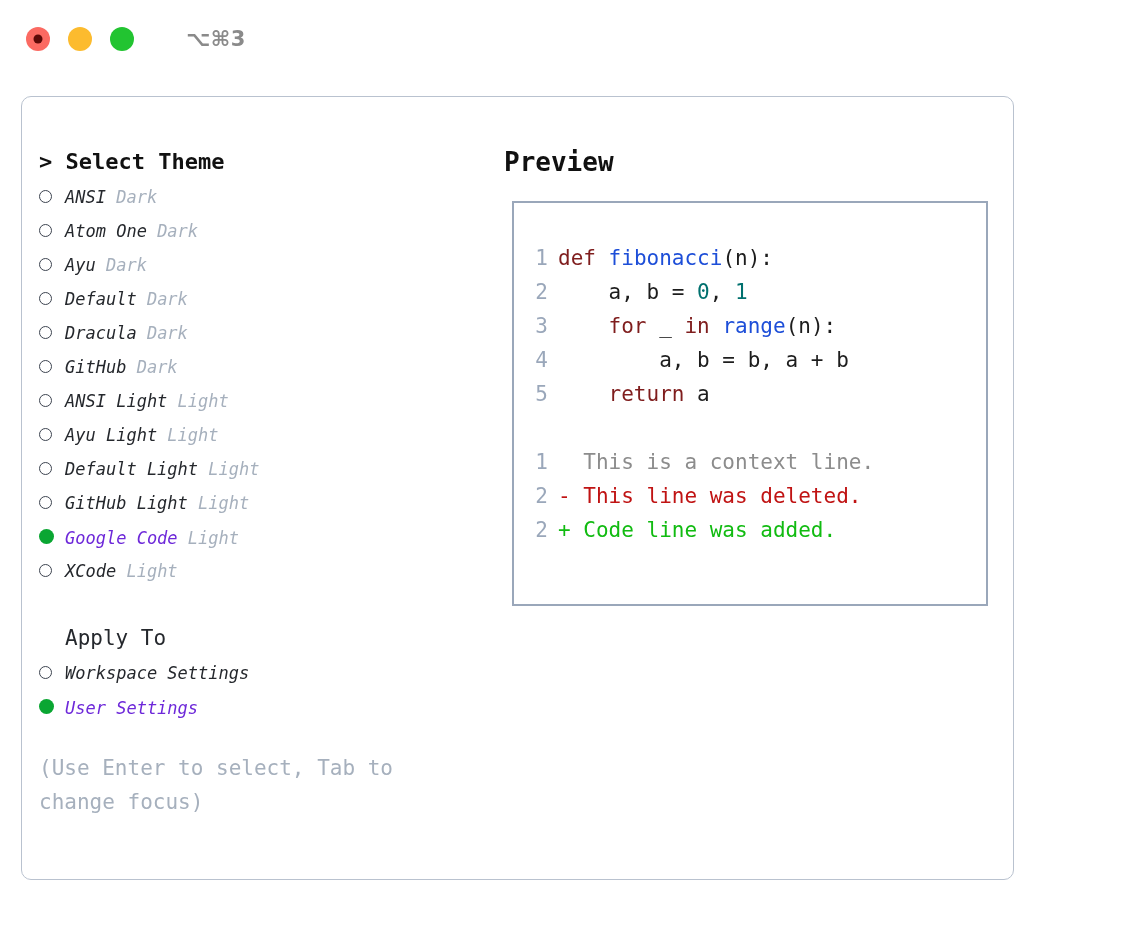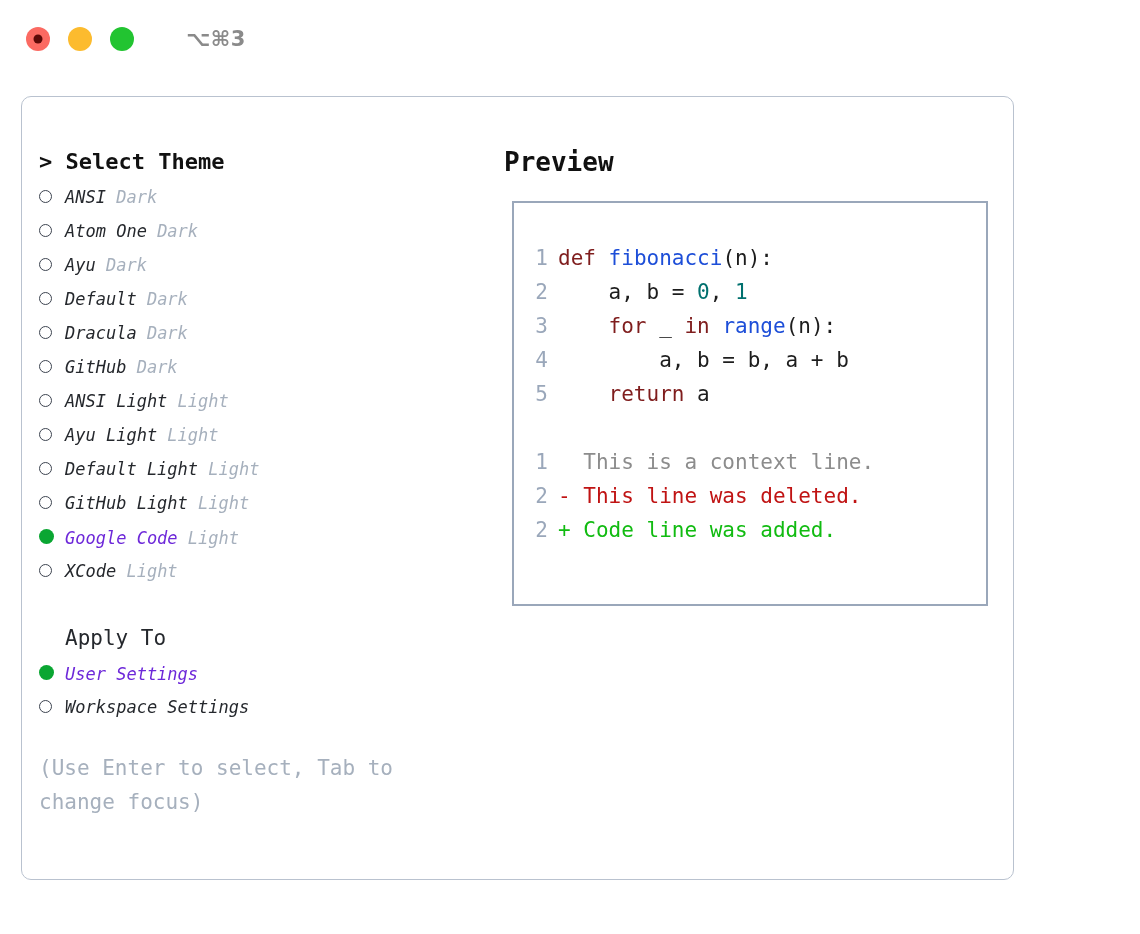--- a/index.html
+++ b/index.html
@@ -158,22 +158,22 @@
             <div class="opt-row"><span class="marker"><span class="dot-hollow"></span></span><span class="opt-label">Default Light</span><span class="opt-tag"> Light</span></div>
             <div class="opt-row"><span class="marker"><span class="dot-hollow"></span></span><span class="opt-label">GitHub Light</span><span class="opt-tag"> Light</span></div>
             <div class="opt-row"><span class="marker"><span class="dot-filled"></span></span><span class="opt-label sel">Google Code</span><span class="opt-tag"> Light</span></div>
             <div class="opt-row"><span class="marker"><span class="dot-hollow"></span></span><span class="opt-label">XCode</span><span class="opt-tag"> Light</span></div>
           </div>
 
         <div class="spacer-row"></div>
 
         <div class="apply-head">Apply To</div>
         <div id="apply-list">
+            <div class="opt-row"><span class="marker"><span class="dot-hollow"></span></span><span class="opt-label">Workspace Settings</span></div>
             <div class="opt-row"><span class="marker"><span class="dot-filled"></span></span><span class="opt-label sel">User Settings</span></div>
-            <div class="opt-row"><span class="marker"><span class="dot-hollow"></span></span><span class="opt-label">Workspace Settings</span></div>
           </div>
 
         <div class="hint">(Use Enter to select, Tab to change focus)</div>
       </div>
 
       <div class="col-right">
         <div class="preview-title">Preview</div>
         <div class="preview-box">
           <div id="code-block">
               <div class="code-line"><span class="lineno">1</span><span class="code-text"><span class="tok-kw">def</span><span class="tok-plain"> </span><span class="tok-fn">fibonacci</span><span class="tok-plain">(n):</span></span></div>

